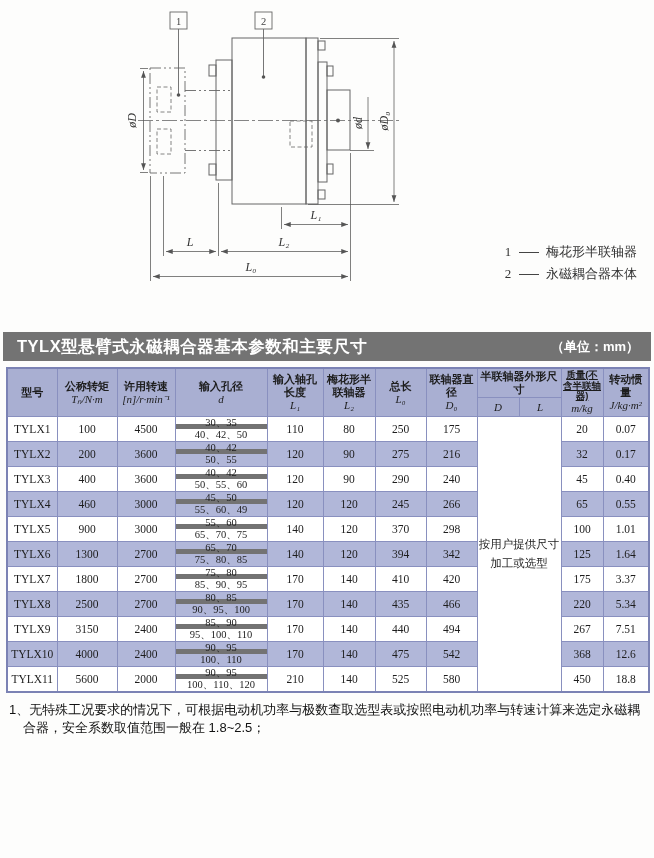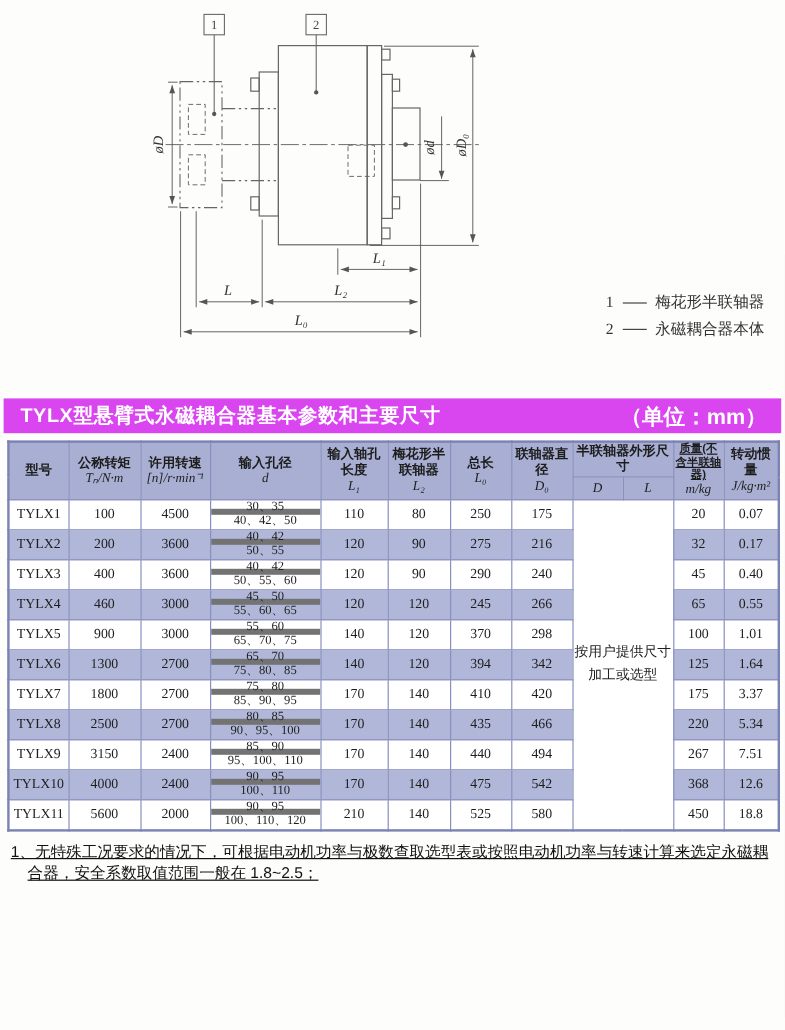--- a/index.html
+++ b/index.html
@@ -9,24 +9,24 @@
   
   .draw-wrap { position:relative; width:654px; height:332px; }
   .dt { font:italic 12px "Liberation Serif", serif; fill:#333; text-anchor:middle; }
   .ct { font:10.5px "Liberation Serif", serif; fill:#444; text-anchor:middle; }
   .legend { position:absolute; left:502px; top:241px; font-family:"Liberation Serif", serif; font-size:13px; color:#333; }
   .legend-row { display:flex; align-items:center; height:22px; white-space:nowrap; }
   .lnum { width:12px; text-align:center; }
   .ldash { display:inline-block; width:20px; border-top:1.6px solid #444; margin:0 7px 0 5px; }
 
   
-  .bar { margin:0 3px; height:29px; background:#d946ef; color:#fff; display:flex; align-items:center;
+  .bar { margin:0 3px; height:29px; background:#737373; color:#fff; display:flex; align-items:center;
          justify-content:space-between; padding:0 12px 0 14px; }
   .bar-title { font-size:16.5px; font-weight:bold; letter-spacing:0.5px; }
-  .bar-unit { font-size:18px; font-weight:bold; }
+  .bar-unit { font-size:13px; font-weight:bold; }
   .order-bar { margin-top:16px; justify-content:flex-start; }
   .order-title { font-size:15px; font-weight:bold; letter-spacing:1px; }
 
   
   .tbl-wrap { margin:6px 5px 0 6px; }
   table { width:642px; table-layout:fixed; border-collapse:collapse; border:2px solid #7b82b4; }
   th, td { border:1px solid #8990bf; text-align:center; vertical-align:middle; color:#1d1d1d; }
   thead th { background:#a9afd2; font-size:11px; font-weight:bold; line-height:1.2; padding:1px; }
   thead tr:first-child th { height:28px; }
   thead tr:last-child th { height:19px; }
@@ -35,21 +35,21 @@
   .h-sm { font-size:9.5px; line-height:1.12;text-decoration:underline; }
   tbody td { height:25px; font-family:"Liberation Serif", serif; font-size:11.5px; background:#fff; }
   tbody tr.shade td { background:#b1b7d9; }
   td.dcell { padding:0; }
   .dtop, .dbot { height:12px; line-height:12px; font-size:10.5px; font-family:"Liberation Serif", serif; }
   .dtop { border-bottom:5px solid #737373; }
   td.spannote { background:#fff !important; font-family:"Liberation Sans", sans-serif; font-size:11.5px; line-height:1.7; }
 
   
   .notes { padding:8px 8px 0 9px; font-size:13px; line-height:1.38; color:#111; }
-  .note { padding-left:14px; text-indent:-14px; margin-bottom:1px;text-decoration:underline; }
+  .note { padding-left:14px; text-indent:-14px; margin-bottom:1px; }
 </style>
 </head>
 <body>
 
 <div class="page">
 
   <div class="draw-wrap">
     <svg width="654" height="332" viewBox="0 0 654 332">
       <defs>
         <marker id="ar" viewBox="0 0 10 8" markerWidth="10" markerHeight="8" refX="9.5" refY="4" orient="auto-start-reverse">
@@ -259,21 +259,21 @@
             <td>240</td>
             <td>45</td>
             <td>0.40</td>
           </tr>
           <tr class="shade">
             <td>TYLX4</td>
             <td>460</td>
             <td>3000</td>
             <td class="dcell">
               <div class="dtop">45、50</div>
-              <div class="dbot">55、60、65</div>
+              <div class="dbot">55、60、49</div>
             </td>
             <td>120</td>
             <td>120</td>
             <td>245</td>
             <td>266</td>
             <td>65</td>
             <td>0.55</td>
           </tr>
           <tr>
             <td>TYLX5</td>

